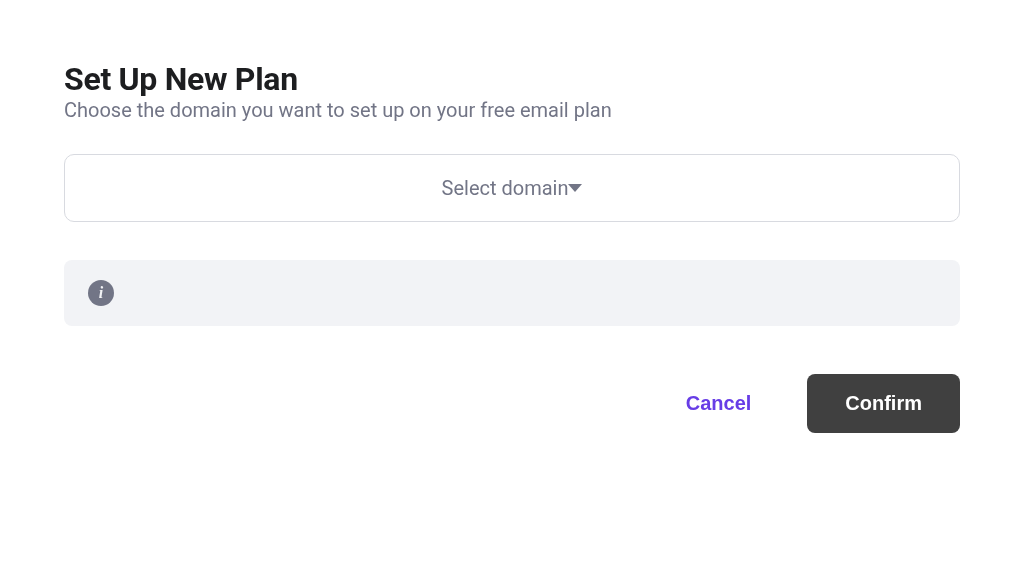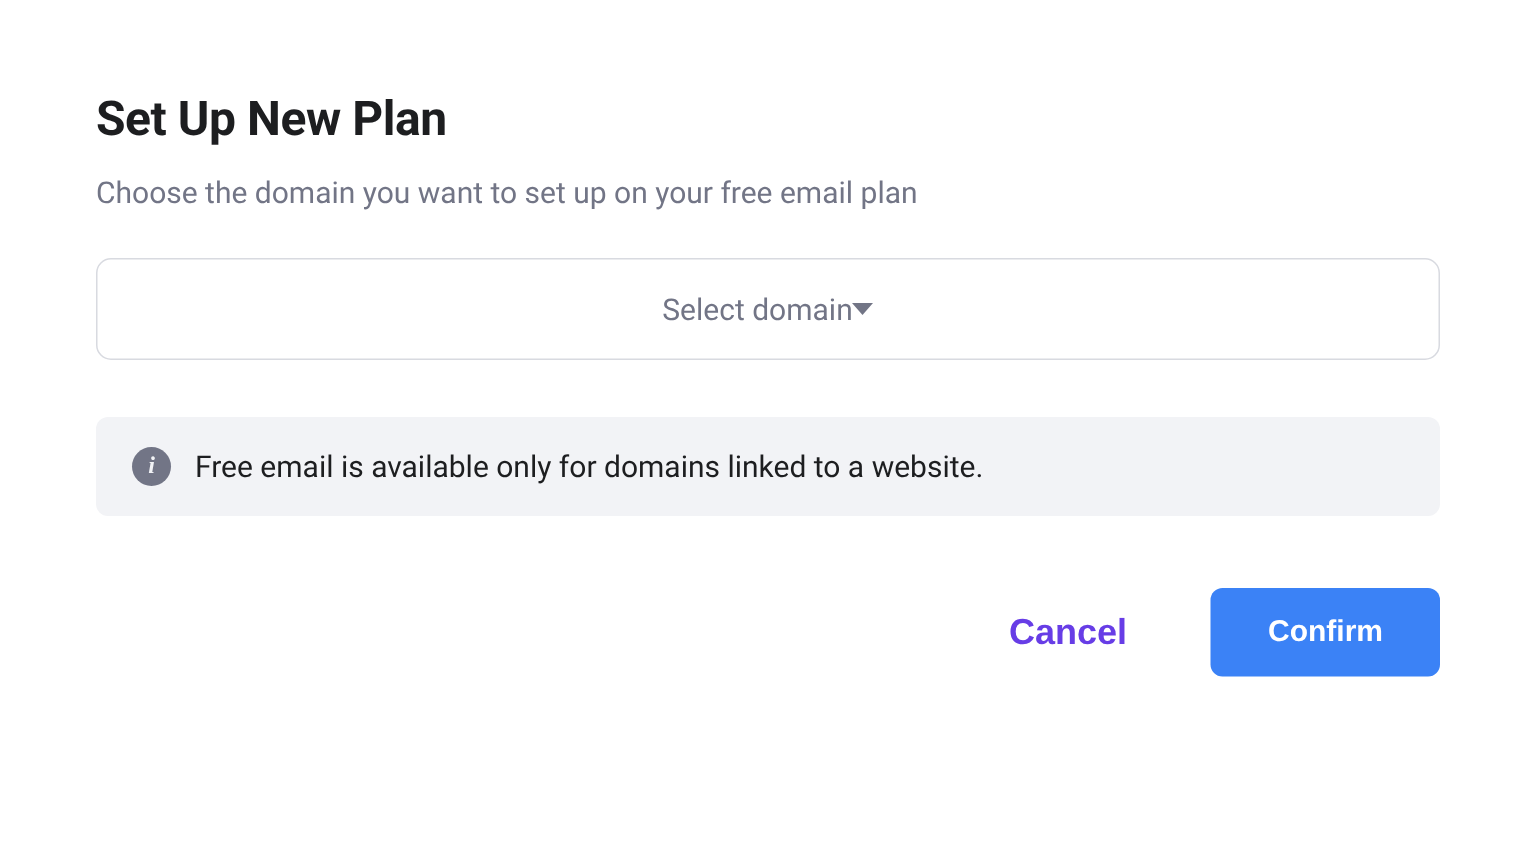--- a/index.html
+++ b/index.html
@@ -11,21 +11,20 @@
       font-family: -apple-system, BlinkMacSystemFont, 'Segoe UI', Roboto, Helvetica, Arial, sans-serif;
       background: #ffffff;
       width: 1024px;
       height: 563px;
       padding: 60px 64px;
     }
     .heading {
       font-size: 32px;
       font-weight: 700;
       color: #1d1e20;
-      margin-bottom: 18px;
       letter-spacing: -0.3px;
     }
     .subtitle {
       font-size: 20px;
       color: #727586;
       margin-bottom: 32px;
       font-weight: 400;
     }
     .select-wrap {
       position: relative;
@@ -89,27 +88,27 @@
     .actions {
       display: flex;
       justify-content: flex-end;
       align-items: center;
       gap: 48px;
     }
     .btn-cancel {
       background: transparent;
       border: none;
       color: #673de6;
-      font-size: 24px;
+      font-size: 20px;
       font-weight: 700;
       cursor: pointer;
       padding: 12px 8px;
     }
     .btn-confirm {
-      background: #3b82f6;
+      background: #404040;
       border: none;
       color: #ffffff;
       font-size: 20px;
       font-weight: 700;
       cursor: pointer;
       padding: 18px 38px;
       border-radius: 8px;
     }
   </style>
 </head>
@@ -123,19 +122,18 @@
   <div class="select-box">
     <span class="select-placeholder">Select domain</span>
     <span class="caret"></span>
   </div>
 </div>
 
 <div class="info-banner">
   <span class="info-icon-wrap">
     <span class="info-i">i</span>
   </span>
-  <span class="info-text">Free email is available only for domains linked to a website.</span>
 </div>
 
 <div class="actions">
   <button class="btn-cancel">Cancel</button>
   <button class="btn-confirm">Confirm</button>
 </div>
 
 </body></html>

